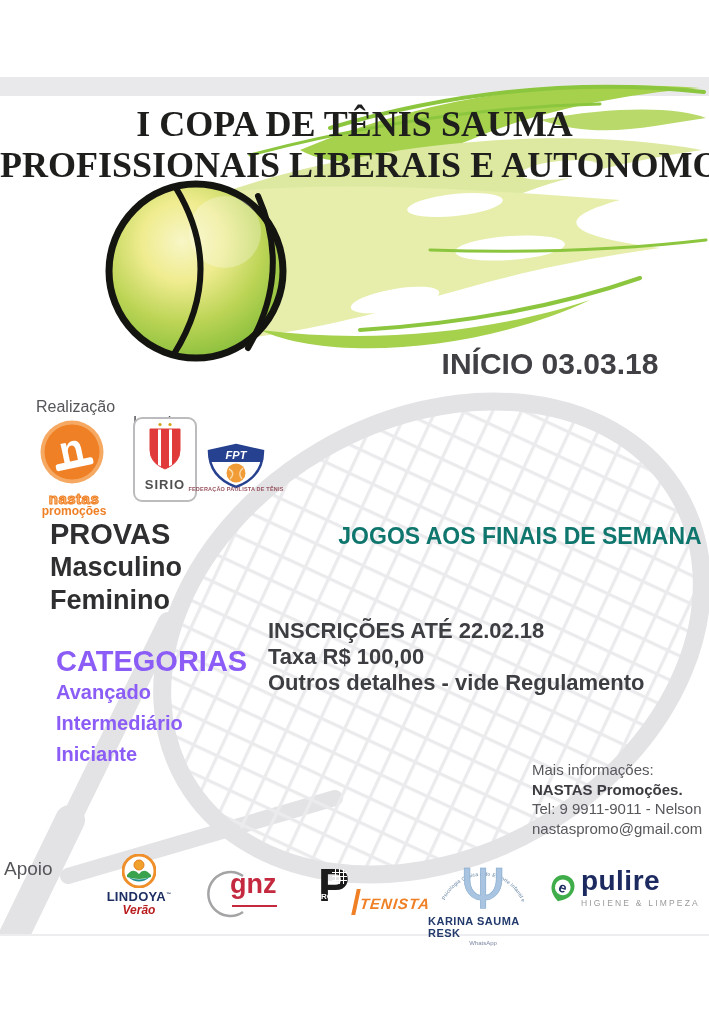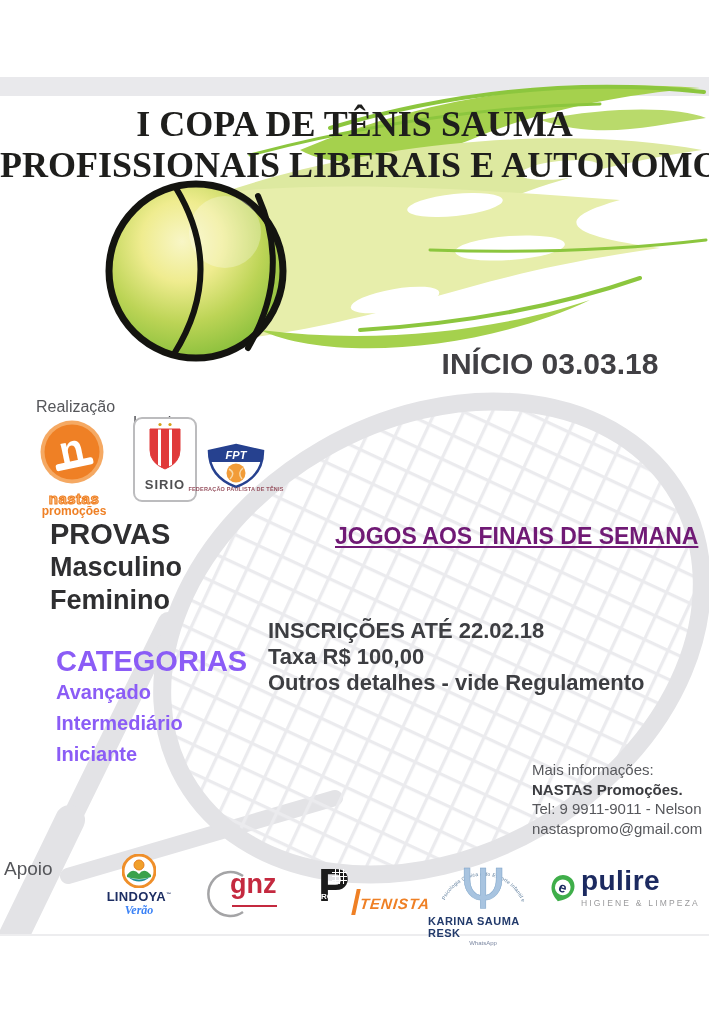--- a/index.html
+++ b/index.html
@@ -23,36 +23,36 @@
   .nastas-name{font-weight:800;font-size:15px;letter-spacing:.5px;color:#f9c690;
                -webkit-text-stroke:1.1px #ef8025;}
   .nastas-sub{font-size:12px;color:#ef8025;font-weight:700;}
   .sirio-box{left:133px;top:417px;z-index:3;}
   .fpt-box{left:205px;top:443px;z-index:3;}
   .fpt-caption{left:188px;top:486px;width:96px;text-align:center;font-size:5.5px;
                font-weight:700;color:#96505e;letter-spacing:.2px;z-index:3;white-space:nowrap;}
   .provas{left:50px;top:518px;z-index:3;color:#2f2f31;line-height:33px;}
   .provas .hd{font-size:29px;font-weight:700;}
   .provas .it{font-size:27px;font-weight:700;}
-  .jogos{left:335px;top:523px;width:370px;font-size:23px;font-weight:700;
-         color:#701a75;z-index:3;white-space:nowrap;text-decoration:underline;}
+  .jogos{left:335px;top:523px;width:370px;text-align:center;font-size:23px;font-weight:700;
+         color:#0f766e;z-index:3;white-space:nowrap;}
   .inscr{left:268px;top:618px;width:434px;text-align:left;z-index:3;color:#3d3e42;
          font-weight:700;font-size:22px;line-height:26px;}
   .categorias{left:56px;top:646px;z-index:3;color:#8b5cf6;line-height:31px;}
   .categorias .hd{font-size:29px;font-weight:700;}
   .categorias .it{font-size:20px;font-weight:700;}
   .contact{left:532px;top:760px;z-index:3;font-size:15px;line-height:19.5px;color:#57585c;}
   .contact .bold{font-weight:700;color:#3b3c40;}
   .apoio-label{left:4px;top:858px;font-size:19px;color:#55565a;z-index:3;}
   .sponsor{z-index:3;display:flex;flex-direction:column;align-items:center;}
   .lindoya{left:100px;top:854px;width:78px;}
   .lindoya-name{font-size:13px;font-weight:800;color:#1d2e63;letter-spacing:.3px;margin-top:1px;}
   .lindoya-name sup{font-size:5px;}
-  .lindoya-sub{font-family:Liberation Serif, serif;font-style:italic;font-weight:700;
-               font-size:12px;color:#3b82f6;margin-top:-1px;}
+  .lindoya-sub{font-family:Liberation Sans, sans-serif;font-style:italic;font-weight:700;
+               font-size:12px;color:#b91c1c;margin-top:-1px;}
   .gnz{left:203px;top:868px;width:90px;height:56px;}
   .gnz-word{position:absolute;left:27px;top:1px;font-size:27px;font-weight:800;color:#c4293f;}
   .gnz-rule{position:absolute;left:29px;top:37px;width:45px;height:2px;background:#c4293f;}
   .prot{left:318px;top:861px;width:100px;height:60px;}
   .prot-p{position:absolute;left:0;top:0;font-size:47px;line-height:47px;font-weight:900;color:#1b1b1b;}
   .prot-grid{position:absolute;left:14px;top:8px;width:15px;height:15px;
      background:repeating-linear-gradient(0deg,transparent 0 3px,#fff 3px 4px),
                 repeating-linear-gradient(90deg,transparent 0 3px,#fff 3px 4px);}
   .prot-ro{position:absolute;left:3px;top:31px;font-size:8px;font-weight:700;color:#fff;}
   .prot-bar{position:absolute;left:36px;top:28px;width:4px;height:26px;background:#ef8025;transform:skewX(-12deg);}

